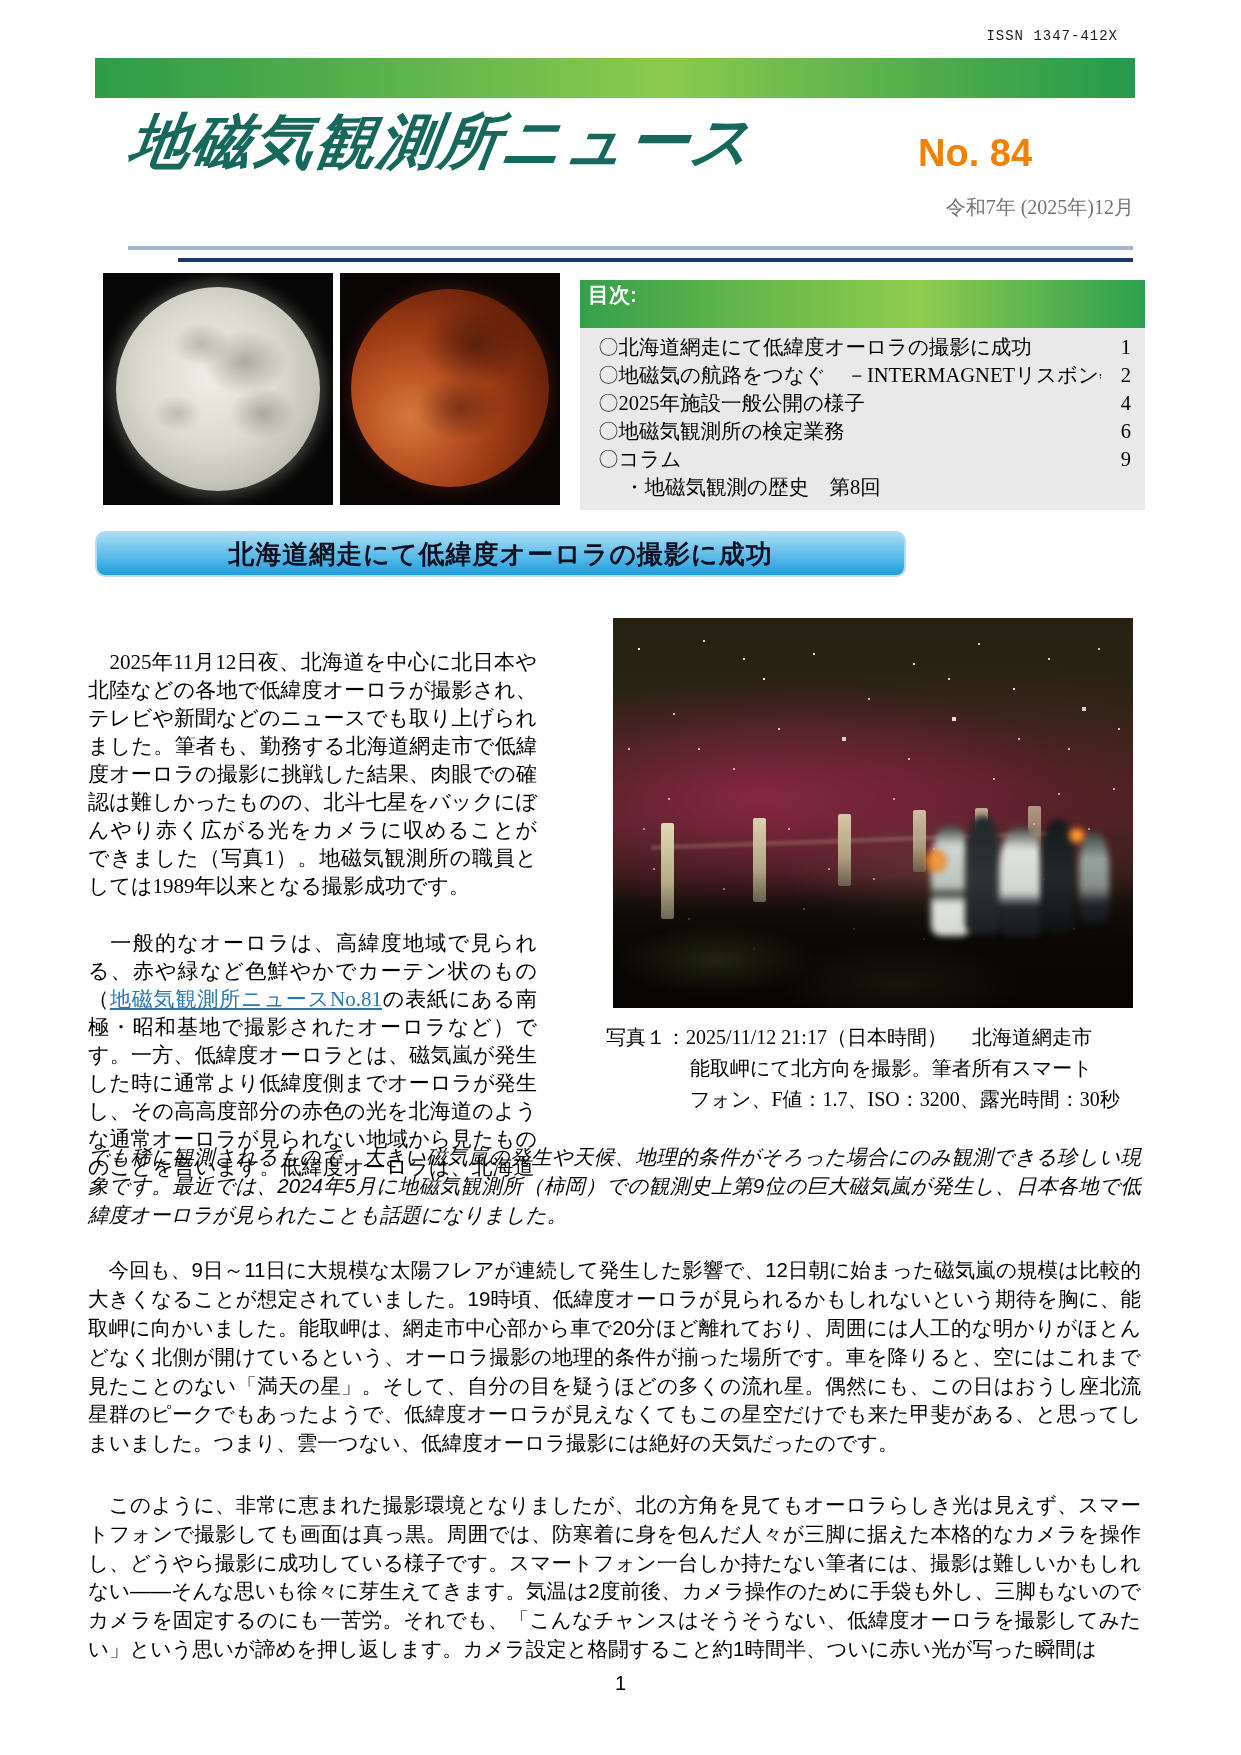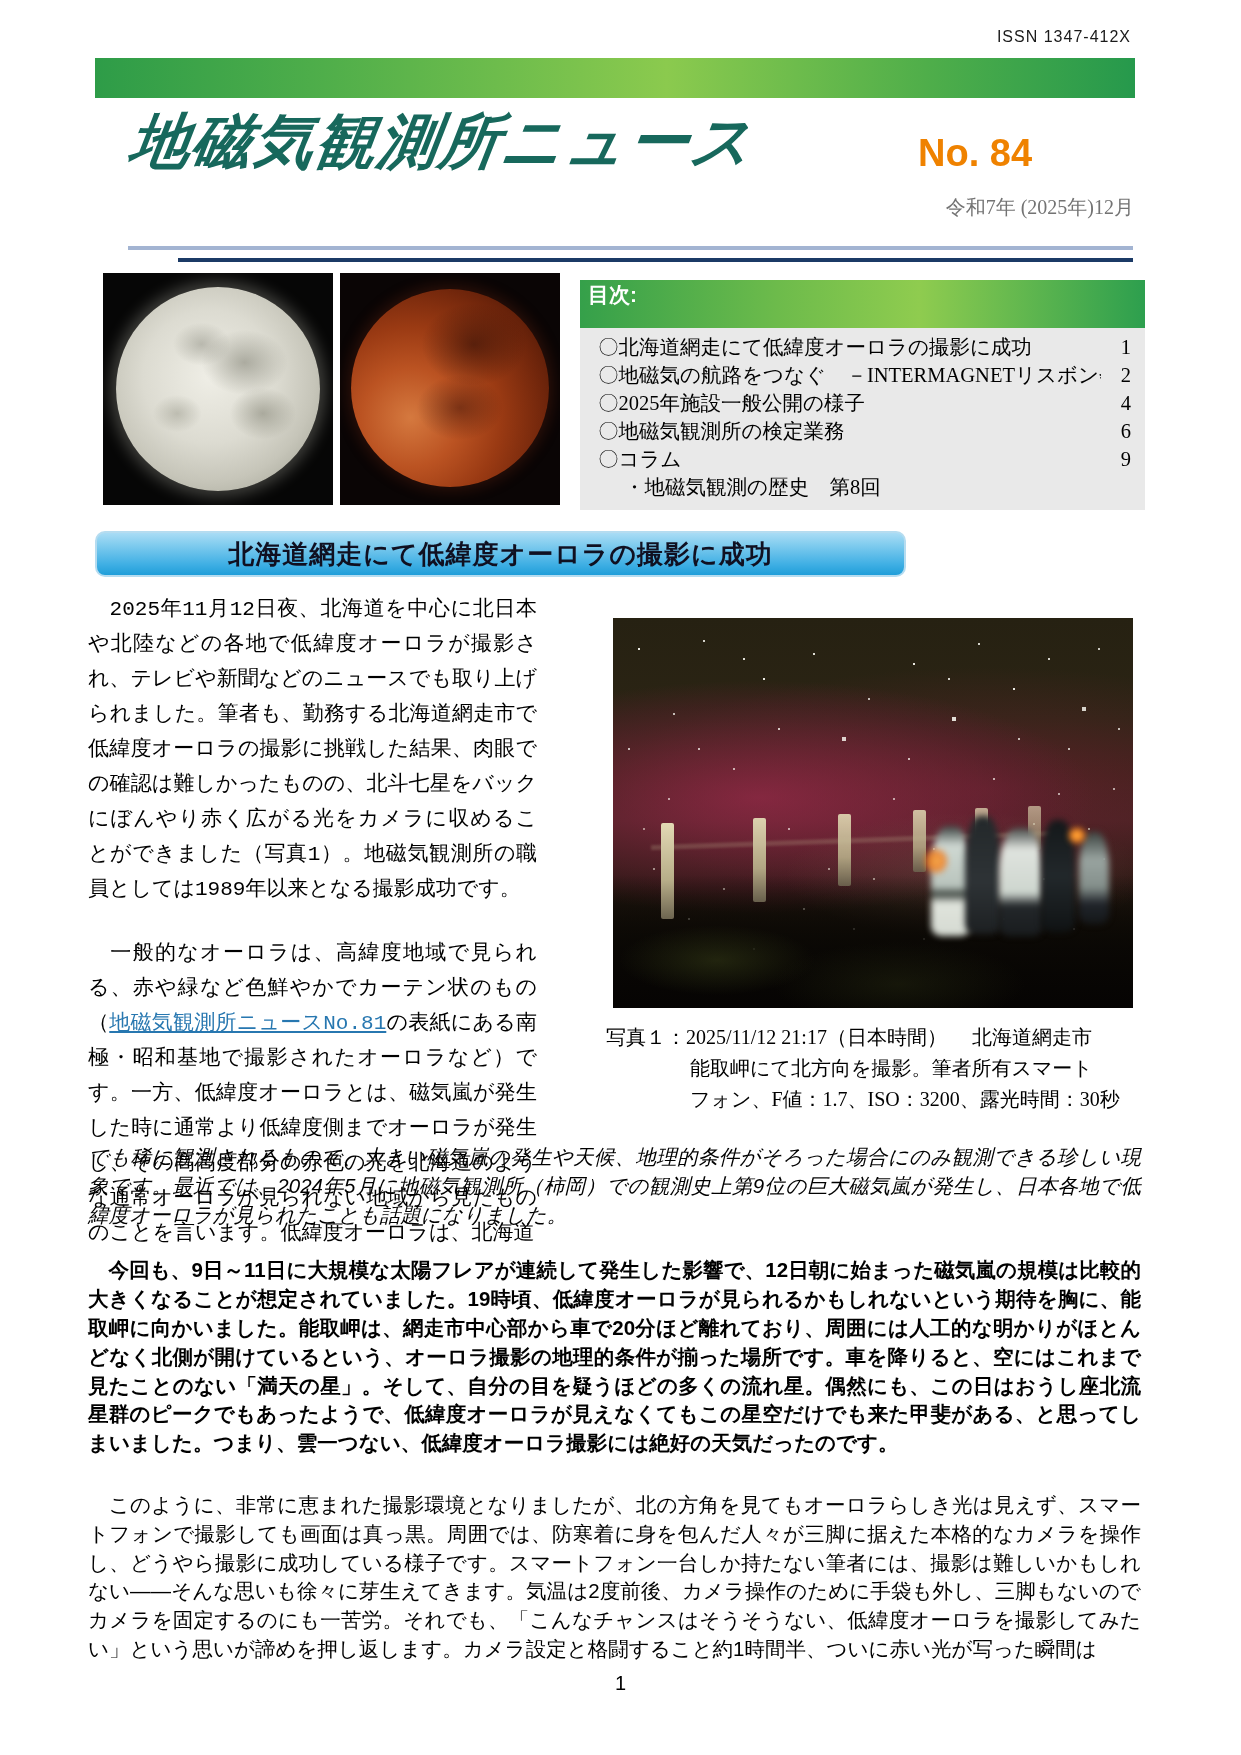--- a/index.html
+++ b/index.html
@@ -3,23 +3,23 @@
 <meta charset="utf-8">
 <style>
   html,body{margin:0;padding:0;background:#888;}
   .page{
     position:relative; width:1241px; height:1755px; margin:0 auto;
     background:#ffffff; overflow:hidden;
     font-family:"Liberation Serif","DejaVu Serif",serif; color:#000;
   }
   
   .issn{
-    position:absolute; top:28px; right:110px;
-    font-family:Liberation Sans, sans-serif;
-    font-size:16px; letter-spacing:1px; color:#1a1a1a;
+    position:absolute; top:28px; right:123px;
+    font-family:Liberation Mono, monospace;
+    font-size:14px; letter-spacing:1px; color:#1a1a1a;
   }
   .greenbar{
     position:absolute; left:95px; top:58px; width:1040px; height:40px;
     background:linear-gradient(90deg,#2e9c48 0%,#4fae4a 22%,#8bca4e 55%,#4fae4a 80%,#26994c 100%);
   }
   .masthead-title{
     position:absolute; left:130px; top:102px;
     font-family:"Liberation Sans","DejaVu Sans",sans-serif;
     font-size:60px; font-weight:bold; font-style:italic;
     color:#17685c; letter-spacing:2px;
@@ -87,33 +87,33 @@
     border:2px solid #b5dcf0; border-radius:10px; box-sizing:border-box;
     background:linear-gradient(180deg,#a9dcf5 0%,#7ecbee 30%,#3fafe4 75%,#1f9ed9 100%);
     display:flex; align-items:center; justify-content:center;
   }
   .banner .txt{
     font-family:"Liberation Sans","DejaVu Sans",sans-serif;
     font-size:26px; font-weight:bold; color:#101021; letter-spacing:1px;
   }
   
   .col-text{
-    position:absolute; left:88px; top:592px; width:449px;
-    font-size:21px; line-height:35px; text-align:justify;font-family:Liberation Mono, monospace;
+    position:absolute; left:88px; top:648px; width:449px;
+    font-size:21px; line-height:28px; text-align:justify;
   }
   .col-text .p1{margin:0 0 29px 0;}
   .col-text .p2{margin:0;}
   a.newslink{color:#2777b0; text-decoration:underline; cursor:pointer;}
   .flow-text{
     position:absolute; left:88px; top:1143px; width:1053px;
     font-family:"Liberation Sans","DejaVu Sans",sans-serif;
     font-size:20.5px; line-height:28.8px; text-align:justify;
   }
   .flow-text .c1{margin:0 0 27px 0;font-style:italic;}
-  .flow-text .p3{margin:0 0 33px 0;font-weight:bold;}
+  .flow-text .p3{margin:0 0 33px 0;}
   .flow-text .p4{margin:0;}
   
   .photo{
     position:absolute; left:613px; top:618px; width:520px; height:390px; overflow:hidden;
     background:
       radial-gradient(260px 90px at 68% 66%, rgba(150,110,95,.28), transparent 70%),
       radial-gradient(430px 150px at 28% 46%, rgba(158,42,77,.70), rgba(110,30,55,.28) 62%, transparent 78%),
       radial-gradient(520px 170px at 72% 44%, rgba(130,35,60,.45), transparent 72%),
       linear-gradient(180deg,#262112 0%,#2b2414 26%,#372117 40%,#41221f 52%,#2f1c16 64%,#1b130c 74%,#0e0a07 84%,#070504 100%);
   }

